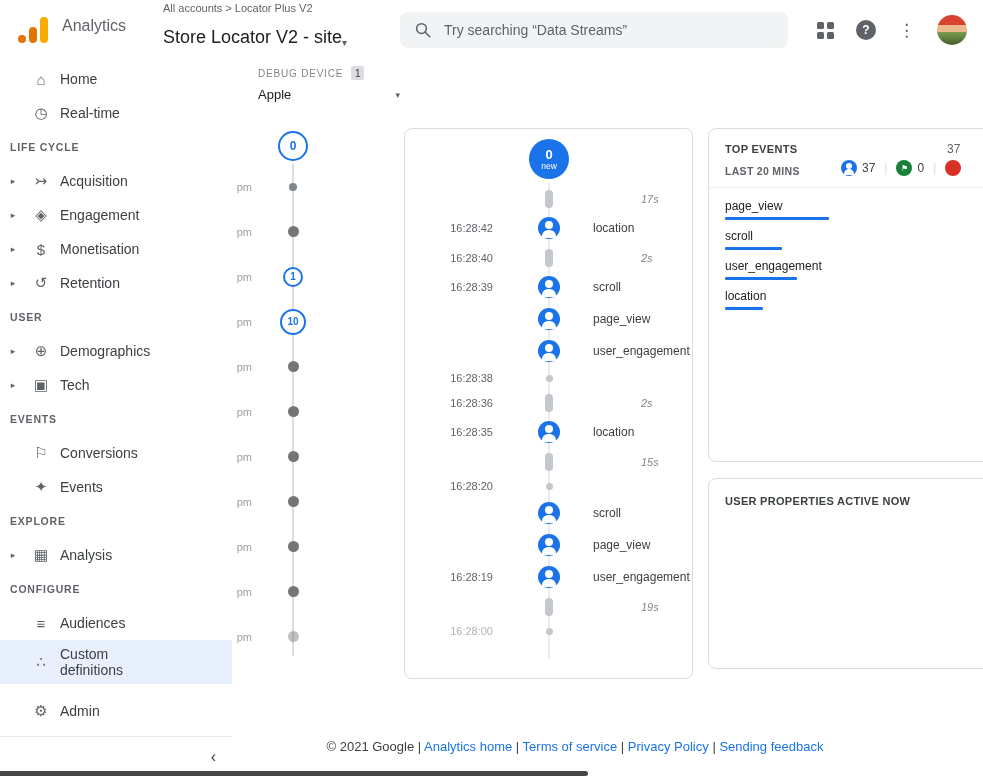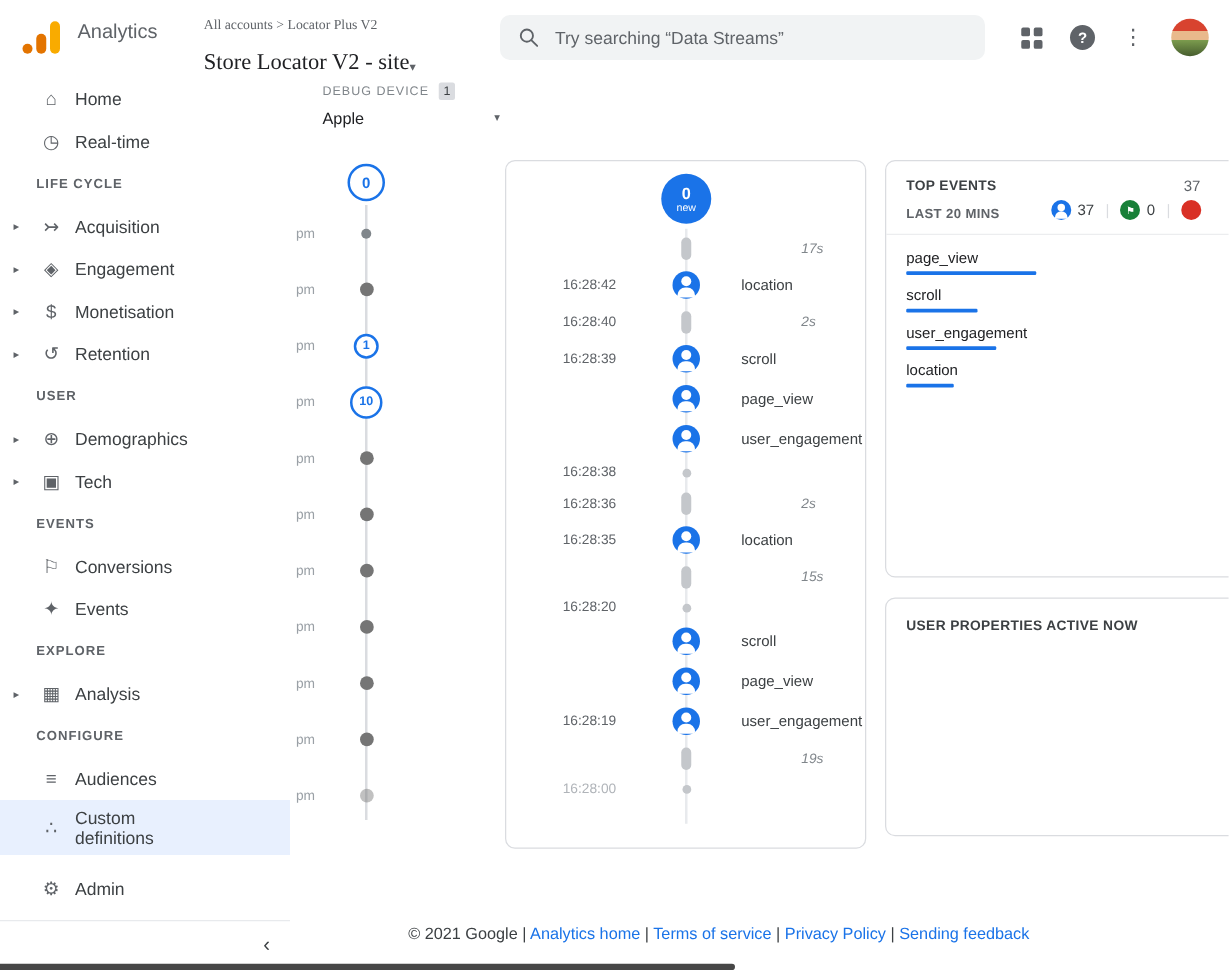--- a/index.html
+++ b/index.html
@@ -6,21 +6,21 @@
   body { background:#fff; font-family:"Liberation Sans","DejaVu Sans",sans-serif; }
   .app { position:relative; width:983px; height:776px; overflow:hidden; background:#fff; color:#202124; }
 
   
   .header { position:absolute; top:0; left:0; right:0; height:60px; background:#fff; }
   .logo { position:absolute; left:18px; top:17px; height:26px; display:flex; align-items:flex-end; gap:3px; cursor:pointer; }
   .l-dot  { width:8px; height:8px;  border-radius:50%; background:#e37400; }
   .l-mid  { width:8px; height:16px; border-radius:4px; background:#e37400; }
   .l-tall { width:8px; height:26px; border-radius:4px; background:#f9ab00; }
   .app-name { position:absolute; left:62px; top:17px; font-size:16px; color:#5f6368; }
-  .crumbs { position:absolute; left:163px; top:14px;font-family:Liberation Serif, serif; }
+  .crumbs { position:absolute; left:163px; top:2px; }
   .breadcrumb { font-size:11px; color:#5f6368; cursor:pointer; }
   .property { font-size:18px; color:#202124; display:flex; align-items:flex-end; gap:0; margin-top:13px; cursor:pointer; }
   .property .caret { font-size:10px; color:#5f6368; }
   .search { position:absolute; left:400px; top:12px; width:388px; height:36px; background:#f1f3f4; border-radius:8px; display:flex; align-items:center; padding:0 14px; gap:12px; cursor:text; }
   .search .ph { font-size:14px; color:#5f6368;text-align:center; }
   .actions { position:absolute; right:16px; top:0; height:60px; display:flex; align-items:center; gap:22px; }
   .grid-icon { display:grid; grid-template-columns:7px 7px; grid-gap:3px; cursor:pointer; }
   .grid-icon i { width:7px; height:7px; background:#5f6368; border-radius:1.5px; }
   .help-icon { width:20px; height:20px; border-radius:50%; background:#5f6368; color:#fff; font-size:12px; font-weight:bold; display:flex; align-items:center; justify-content:center; cursor:pointer; }
   .kebab { font-size:17px; color:#5f6368; cursor:pointer; }
@@ -31,21 +31,21 @@
   .sidebar { position:absolute; left:0; top:60px; width:232px; bottom:0; background:#fff; }
   #nav-list { padding-top:2px; }
   .nav-item { height:34px; display:flex; align-items:center; cursor:pointer; font-size:14px; color:#3c4043; }
   .nav-item.tall { height:44px; }
   .nav-item.highlighted { background:#e8f0fe; }
   .nav-item.admin-gap { margin-top:10px; }
   .nav-arrow { width:26px; text-align:center; font-size:9px; color:#5f6368; flex:none; }
   .nav-icon { width:30px; text-align:center; font-size:15px; color:#5f6368; flex:none; }
   .nav-label { margin-left:4px; line-height:1.15; }
   .nav-label.two-line { max-width:70px; white-space:normal; }
-  .nav-section { height:34px; display:flex; align-items:center; padding-left:29px; font-size:10.5px; font-weight:bold; letter-spacing:0.8px; color:#5f6368; }
+  .nav-section { height:34px; display:flex; align-items:center; padding-left:10px; font-size:10.5px; font-weight:bold; letter-spacing:0.8px; color:#5f6368; }
   .collapse { position:absolute; bottom:0; left:0; width:232px; height:40px; border-top:1px solid #e8eaed; display:flex; align-items:center; justify-content:flex-end; padding-right:16px; font-size:16px; color:#3c4043; cursor:pointer; background:#fff; }
 
   
   .debug-head { position:absolute; left:258px; top:66px; width:142px; }
   .dh-row1 { display:flex; align-items:center; gap:8px; }
   .dh-label { font-size:10px; color:#80868b; letter-spacing:0.8px; }
   .dh-badge { min-width:13px; height:14px; padding:0 3px; background:#dadce0; border-radius:2px; font-size:10px; color:#3c4043; display:flex; align-items:center; justify-content:center; }
   .dh-select { margin-top:7px; display:flex; align-items:center; justify-content:space-between; font-size:13px; color:#202124; cursor:pointer; }
   .dh-select .caret { font-size:9px; color:#5f6368; }
 

